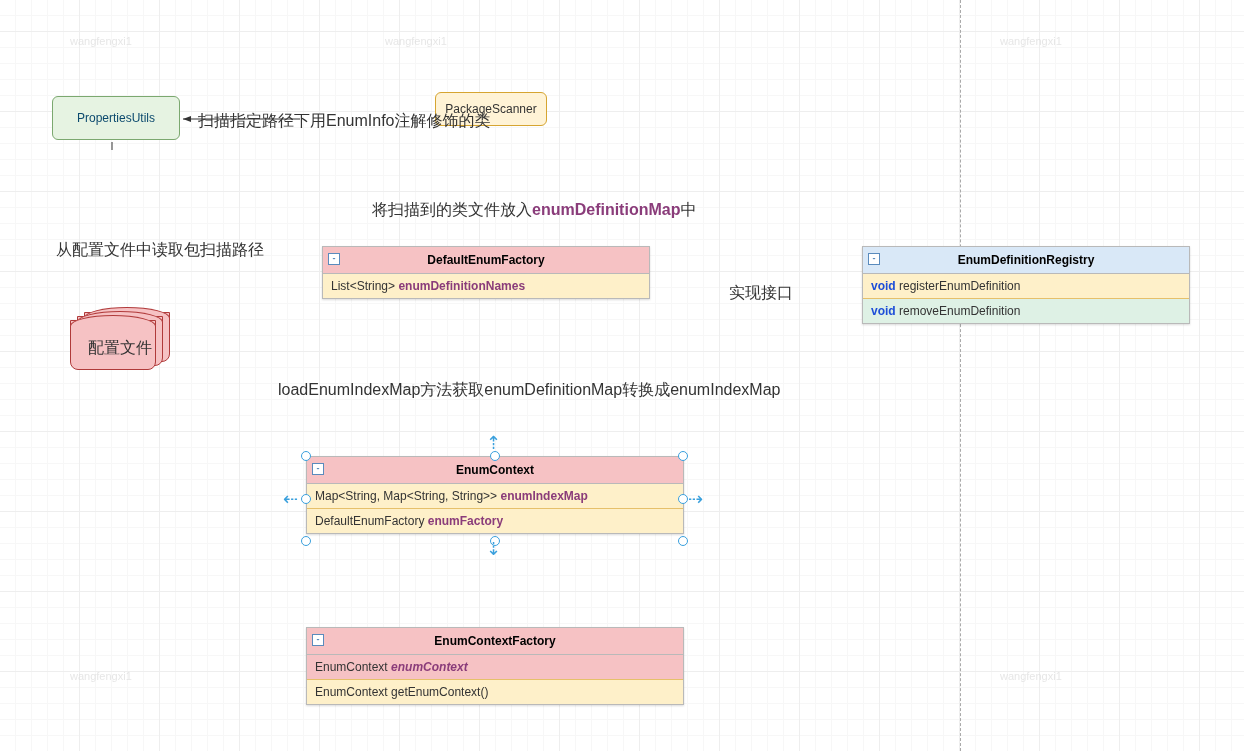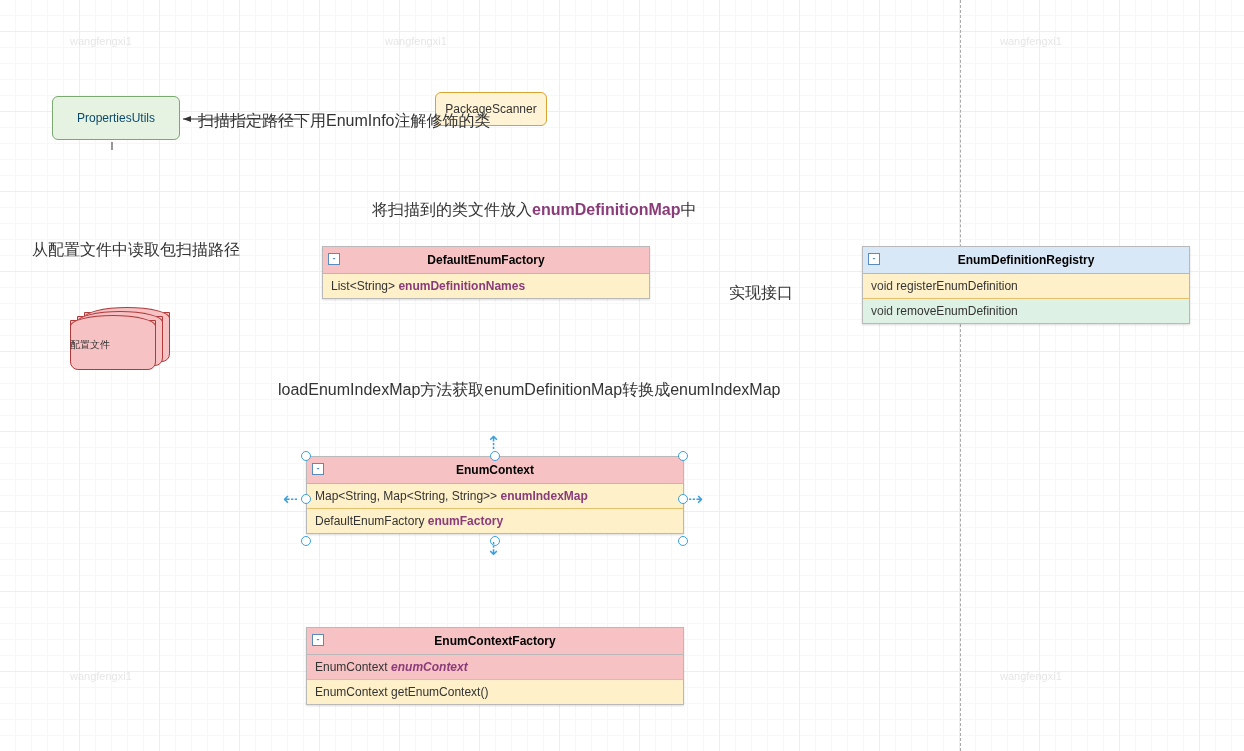--- a/index.html
+++ b/index.html
@@ -11,34 +11,34 @@
 .node{position:absolute;border-radius:6px;text-align:center;display:flex;align-items:center;justify-content:center;padding:4px;box-sizing:border-box}
 .n-green{background:#e6f3e2;border:1px solid #7ba86f;color:#0c4a6e}
 .n-yellow{background:#fff3d6;border:1px solid #d6a531;color:#333}
 .classbox{position:absolute;border:1px solid #b9b9b9;background:#f6c2c4;box-shadow:0 1px 2px rgba(0,0,0,.15)}
 .classbox .title{background:#f6c2c4;border-bottom:1px solid #b9b9b9;font-weight:bold;text-align:center;padding:6px 4px;position:relative}
 .collapse-box{position:absolute;left:5px;top:6px;width:10px;height:10px;border:1px solid #5a8bbd;background:#fff;font-size:9px;line-height:9px;text-align:center;color:#5a8bbd}
 .row{padding:5px 8px;border-bottom:1px solid #e6c06a;background:#fef0c9;text-align:left}
 .row:last-child{border-bottom:none}
 .classbox.blue .title{background:#d9e8f7}
 .classbox.blue .row.g{background:#def1e5}
-.kw{color:#404040;font-weight:normal}
+.kw{color:#1d4ed8;font-weight:bold}
 .type{color:#333}
 .name{color:#8a3c7a;font-weight:bold}
 .name-i{color:#8a3c7a;font-style:italic;font-weight:bold}
 .label{position:absolute;font-size:16px;color:#333;background:transparent;white-space:nowrap;z-index:3}
 .code-lbl{color:#8a3c7a;font-weight:bold}
 svg.conn{position:absolute;inset:0;z-index:2;pointer-events:none}
 .docstack{position:absolute}
 .docstack .doc{position:absolute;width:84px;height:48px;background:#f6c2c4;border:1px solid #b03a3a;border-radius:0 0 8px 8px}
 .docstack .doc:before{content:"";position:absolute;top:-6px;left:-1px;right:-1px;height:10px;border:1px solid #b03a3a;border-bottom:none;border-radius:50% 50% 0 0/100% 100% 0 0;background:#f6c2c4}
 .docstack .doc.front{z-index:3}
 .docstack .doc.mid{z-index:2}
 .docstack .doc.back{z-index:1}
-.doc-label{position:absolute;width:100%;text-align:left;top:18px;font-size:10px;color:#333;z-index:4}
+.doc-label{position:absolute;width:100%;text-align:center;top:18px;font-size:16px;color:#333;z-index:4}
 .sel-handle{position:absolute;width:8px;height:8px;border-radius:50%;background:#fff;border:1.5px solid #3aa0dd;z-index:4}
 .dir-arrow{position:absolute;color:#3aa0dd;font-size:18px;z-index:4}
 </style>
 </head>
 <body>
 
 <div class="grid-fine"></div>
 <div class="grid-bg"></div>
 <div class="page-edge"></div>
 
@@ -148,17 +148,17 @@
     <div class="row">
       <span class="type">EnumContext</span>
       <span class="type">getEnumContext()</span>
     </div>
   </div>
 
   <div class="label" style="left:198px;top:111px">扫描指定路径下用EnumInfo注解修饰的类</div>
   <div class="label" style="left:372px;top:200px">
     <span>将扫描到的类文件放入</span><span class="code-lbl">enumDefinitionMap</span><span>中</span>
   </div>
-  <div class="label" style="left:32px;top:240px">从配置文件中读取包扫描路径</div>
+  <div class="label" style="left:56px;top:240px">从配置文件中读取包扫描路径</div>
   <div class="label" style="left:729px;top:283px">实现接口</div>
   <div class="label" style="left:278px;top:380px">loadEnumIndexMap方法获取enumDefinitionMap转换成enumIndexMap</div>
 
 </div>
 
 </body></html>

